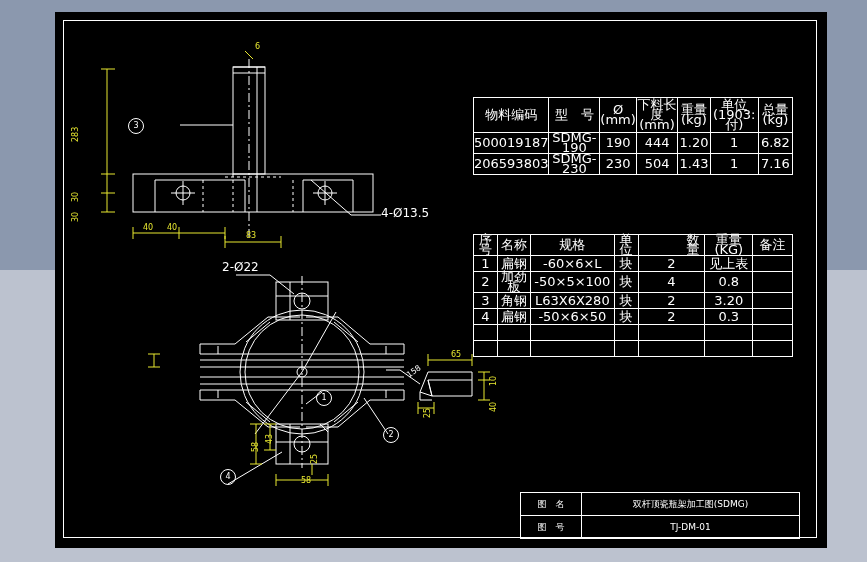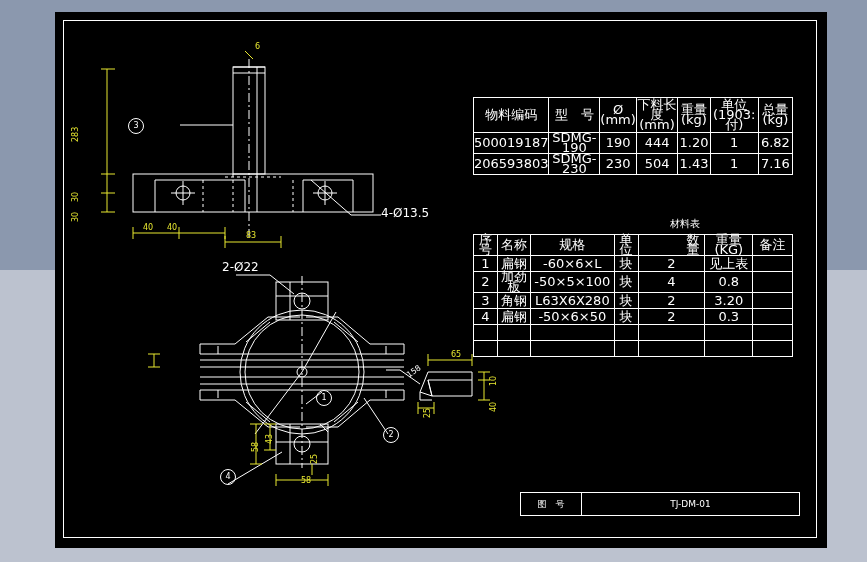--- a/index.html
+++ b/index.html
@@ -236,21 +236,20 @@
             <td style="height: 13px;">SDMG-230</td>
             <td style="height: 13px;">230</td>
             <td style="height: 13px;">504</td>
             <td style="height: 13px;">1.43</td>
             <td style="height: 13px;">1</td>
             <td style="height: 13px;">7.16</td>
           </tr>
         </tbody>
     </table>
 
-    <div class="ttl" style="left:550px;top:205px;width:160px;">材料表</div>
     <table class="cad" id="tbl-mat" style="left:418px;top:222px;width:320px;">
       <thead>
         <tr>
           <th style="width:28px;height:16px;margin-top:44px;">序号</th>
           <th style="width:42px;">名称</th>
           <th style="width:86px;">规格</th>
           <th style="width:28px;">单位</th>
           <th style="width:28px;padding-left:43px;">数量</th>
           <th style="width:56px;">重量(KG)</th>
           <th style="width:52px;">备注</th>
@@ -310,19 +309,23 @@
             <td style="height: 15px;"></td>
             <td style="height: 15px;"></td>
             <td style="height: 15px;"></td>
           </tr>
         </tbody>
     </table>
 
     <table class="cad" id="tbl-title" style="left:465px;top:480px;width:280px;font-size:9px;">
       <tbody>
           <tr>
+            <td style="width: 60px; height: 22px;">图　名</td>
+            <td>双杆顶瓷瓶架加工图(SDMG)</td>
+          </tr>
+          <tr>
             <td style="width: 60px; height: 22px;">图　号</td>
             <td>TJ-DM-01</td>
           </tr>
         </tbody>
     </table>
   </div>
 </div>
 
 </body></html>

